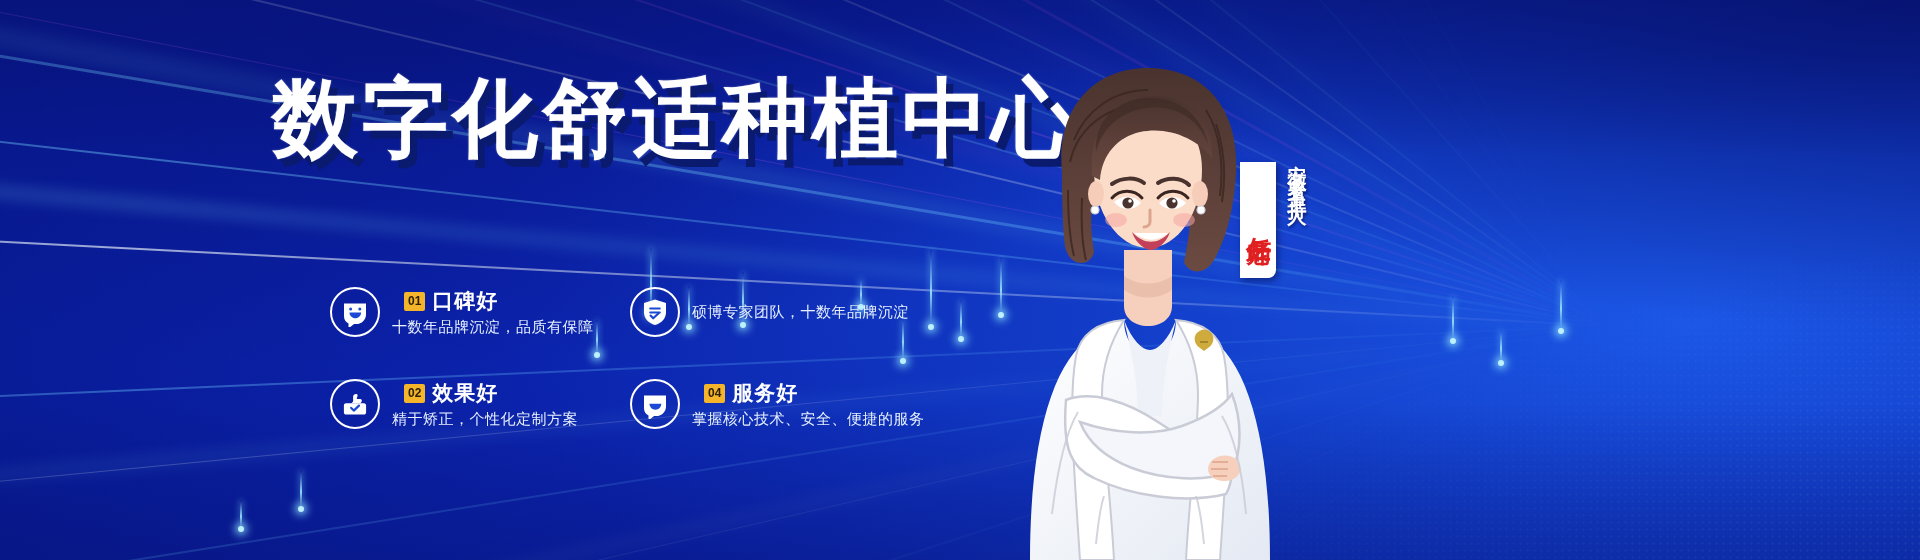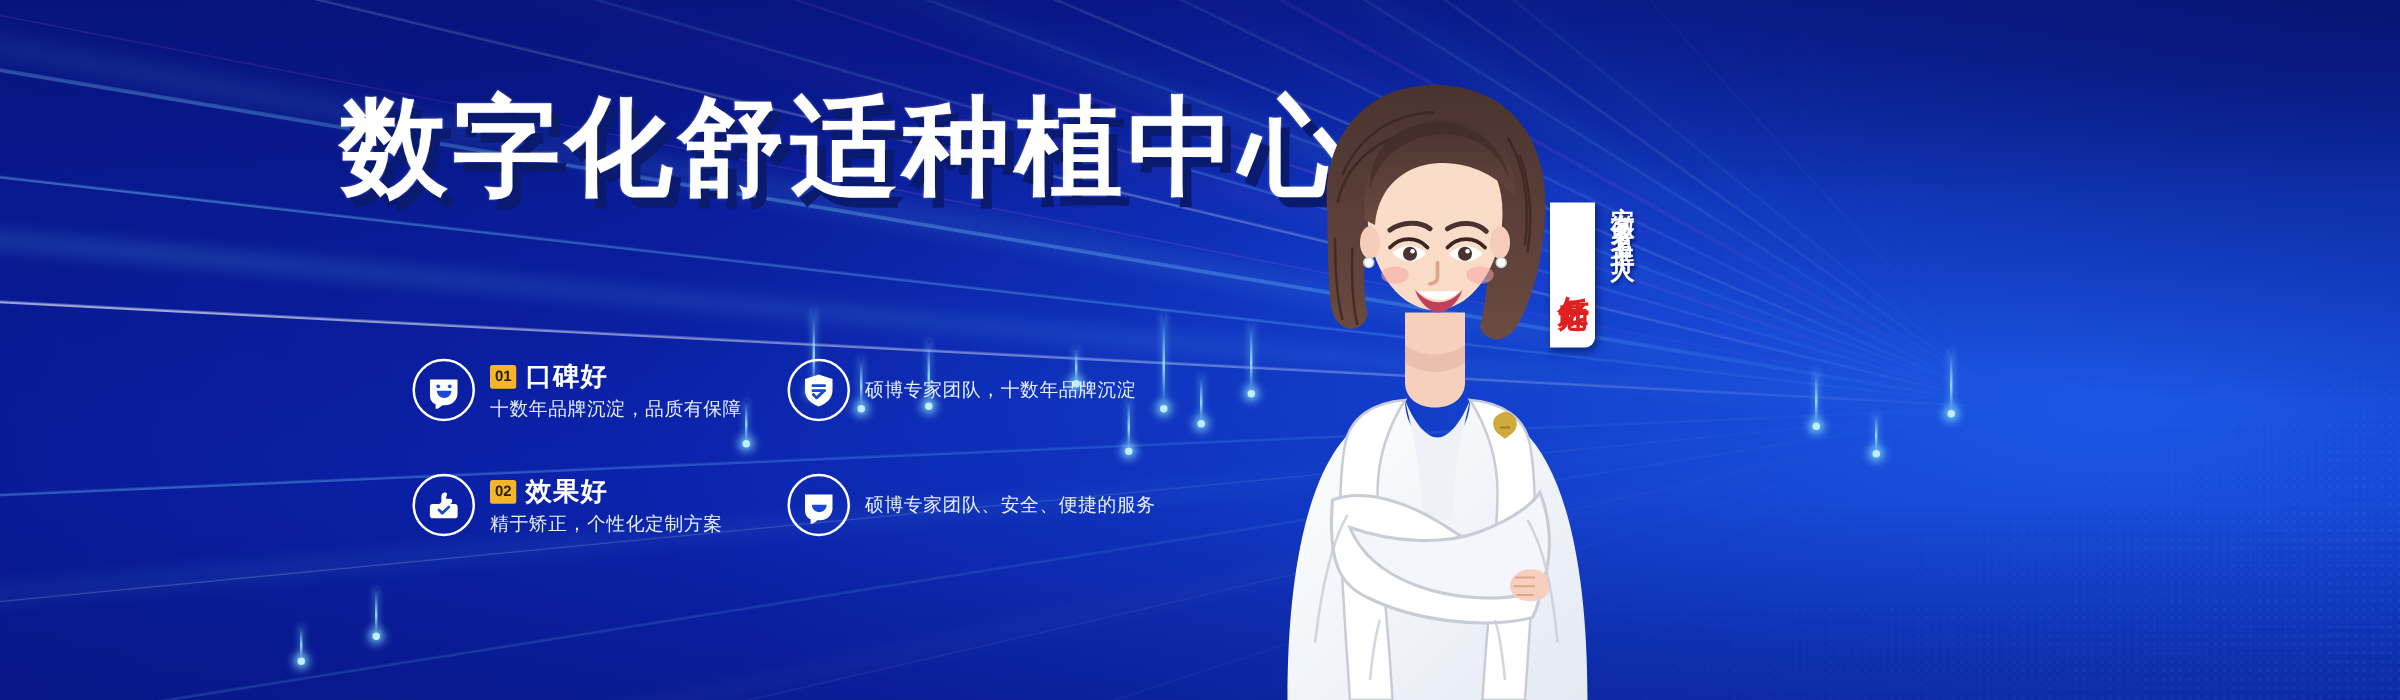--- a/index.html
+++ b/index.html
@@ -82,20 +82,21 @@
     border:2.5px solid #ffffff;flex:0 0 50px;
     display:flex;align-items:center;justify-content:center;
   }
   .f-icon svg{display:block;}
   .f-text{display:flex;flex-direction:column;justify-content:center;gap:3px;}
   .f-head{display:flex;align-items:center;gap:7px;}
   .f-num{
     background:#f5b52a;color:#2a2000;font-size:12px;font-weight:bold;
     line-height:1;padding:3px 4px 4px;border-radius:2px;letter-spacing:0;
     font-family:"Liberation Sans",sans-serif;
+    margin-left:12px;
   }
   .f-title{
     color:#ffffff;font-size:21px;font-weight:bold;letter-spacing:1px;white-space:nowrap;
     font-family:"DejaVu Sans","Liberation Sans",sans-serif;
   }
   .f-desc{
     color:#e6f0ff;font-size:15px;letter-spacing:.5px;white-space:nowrap;
     font-family:Liberation Serif, serif;
   }
   
@@ -270,21 +271,25 @@
 
     <div class="feature">
       <div class="f-icon">
         <svg width="30" height="30" viewBox="0 0 30 30">
           <path d="M4 6.5h22v11c0 5.3-4.3 9.6-9.6 9.6h-2.3l-5.6 4.2v-4.9C5.9 25.4 4 22.8 4 19.3z" fill="#ffffff"></path>
           <path d="M9.5 14.8c0 3.3 2.6 5.9 5.9 5.9s5.9-2.6 5.9-5.9z" fill="#1a49d6"></path>
           <circle cx="20.6" cy="11.4" r="1.6" fill="#ffffff"></circle>
         </svg>
       </div>
       <div class="f-text">
-        <div class="f-desc">硕博专家团队、安全、便捷的服务</div>
+        <div class="f-head">
+          <span class="f-num">04</span>
+          <span class="f-title">服务好</span>
+        </div>
+        <div class="f-desc">掌握核心技术、安全、便捷的服务</div>
       </div>
     </div>
 
   </div>
 
   <div class="doctor">
     <svg width="300" height="516" viewBox="0 0 300 516">
       <defs>
         <linearGradient id="coat" x1="0" y1="0" x2="1" y2="1">
           <stop offset="0" stop-color="#ffffff"></stop>

